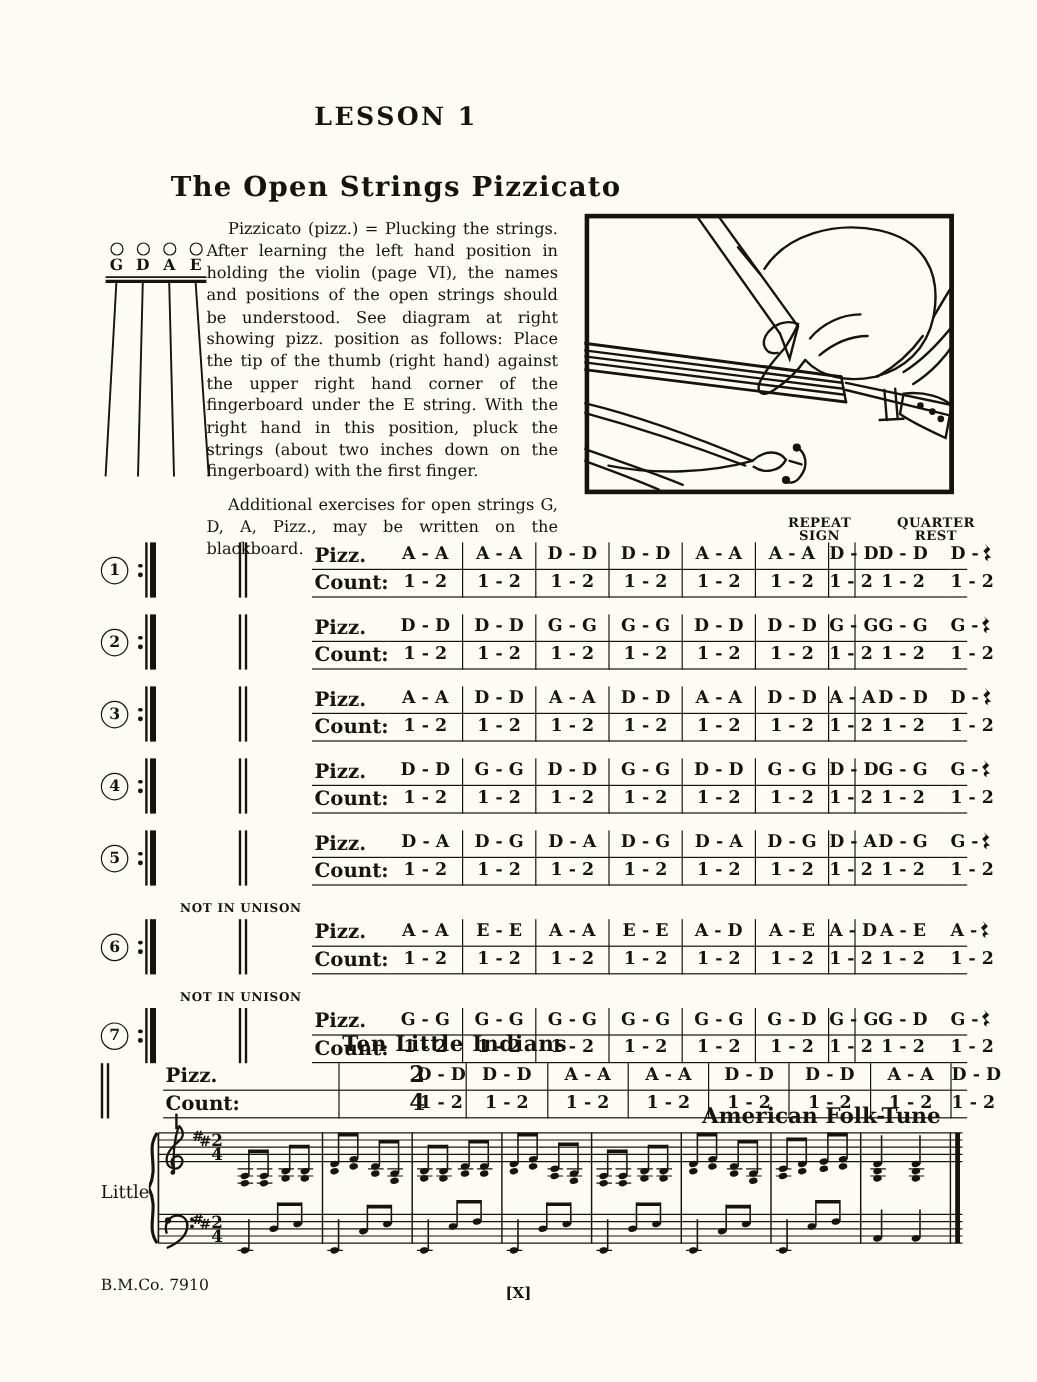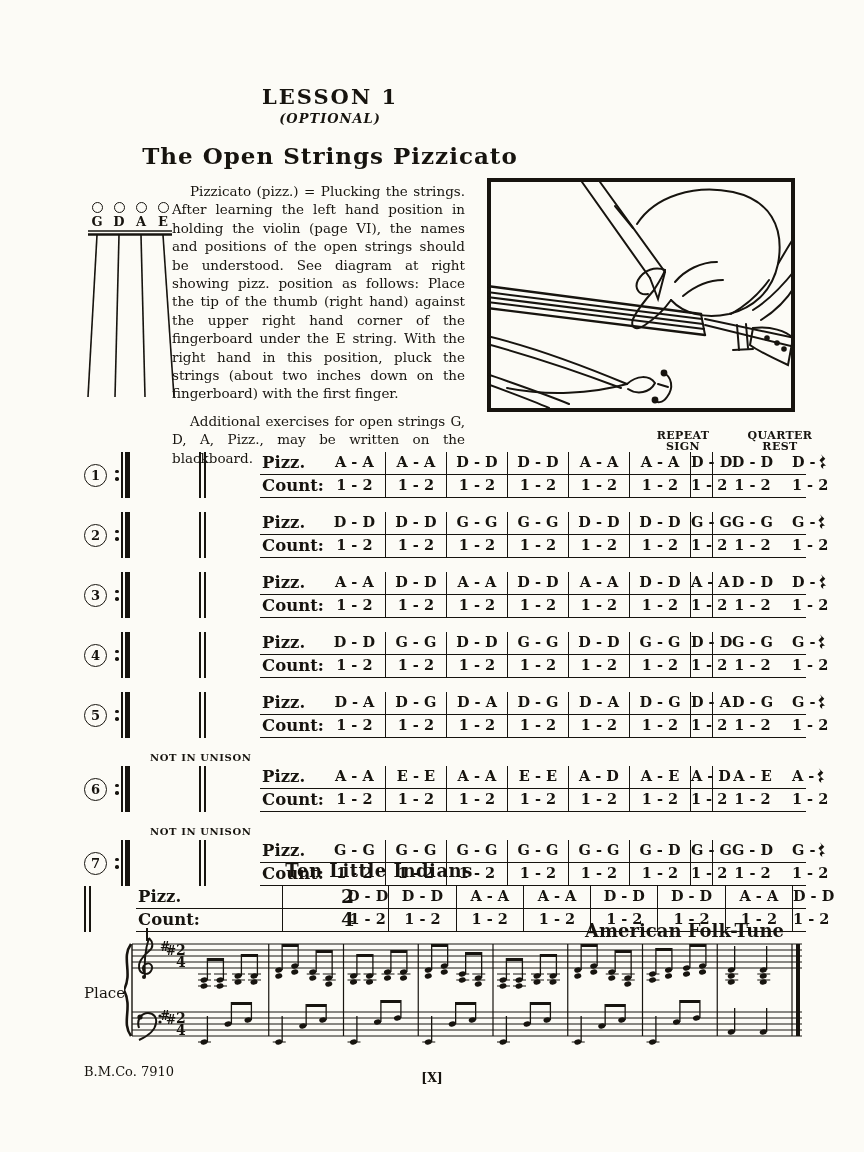--- a/index.html
+++ b/index.html
@@ -73,21 +73,20 @@
   svg .ln{stroke:#17140f;fill:none;}
   svg text{font-family:"DejaVu Serif","Liberation Serif",serif;fill:#17140f;}
 </style>
 </head>
 <body>
 
 <div class="page">
 
   <div class="lesson-head">
     <div class="lesson-title">LESSON 1</div>
-    <div class="lesson-optional">(OPTIONAL)</div>
   </div>
   <div class="section-title">The Open Strings Pizzicato</div>
 
   <div class="strings-diagram">
     <div class="sd-circles">
       <div class="sd-circle"></div>
       <div class="sd-circle"></div>
       <div class="sd-circle"></div>
       <div class="sd-circle"></div>
     </div>
@@ -486,21 +485,21 @@
         <div class="cell bar">1 - 2</div>
         <div class="cell bar">1 - 2</div>
         <div class="cell bar">1 - 2</div>
         <div class="cell bar">1 - 2</div>
       </div>
     </div>
   <div class="attribution">American Folk-Tune</div>
   <div class="connector"></div>
 
   <div class="piano-block">
-    <span class="piano-label">Place</span>
+    <span class="piano-label">Little</span>
     <svg class="piano-svg" id="piano-svg" width="682" height="116" viewBox="0 0 682 116">
         <line x1="8" y1="8" x2="678" y2="8" stroke="#17140f" stroke-width="1"></line>
         <line x1="8" y1="76" x2="678" y2="76" stroke="#17140f" stroke-width="1"></line>
         <line x1="8" y1="14" x2="678" y2="14" stroke="#17140f" stroke-width="1"></line>
         <line x1="8" y1="82" x2="678" y2="82" stroke="#17140f" stroke-width="1"></line>
         <line x1="8" y1="20" x2="678" y2="20" stroke="#17140f" stroke-width="1"></line>
         <line x1="8" y1="88" x2="678" y2="88" stroke="#17140f" stroke-width="1"></line>
         <line x1="8" y1="26" x2="678" y2="26" stroke="#17140f" stroke-width="1"></line>
         <line x1="8" y1="94" x2="678" y2="94" stroke="#17140f" stroke-width="1"></line>
         <line x1="8" y1="32" x2="678" y2="32" stroke="#17140f" stroke-width="1"></line>

